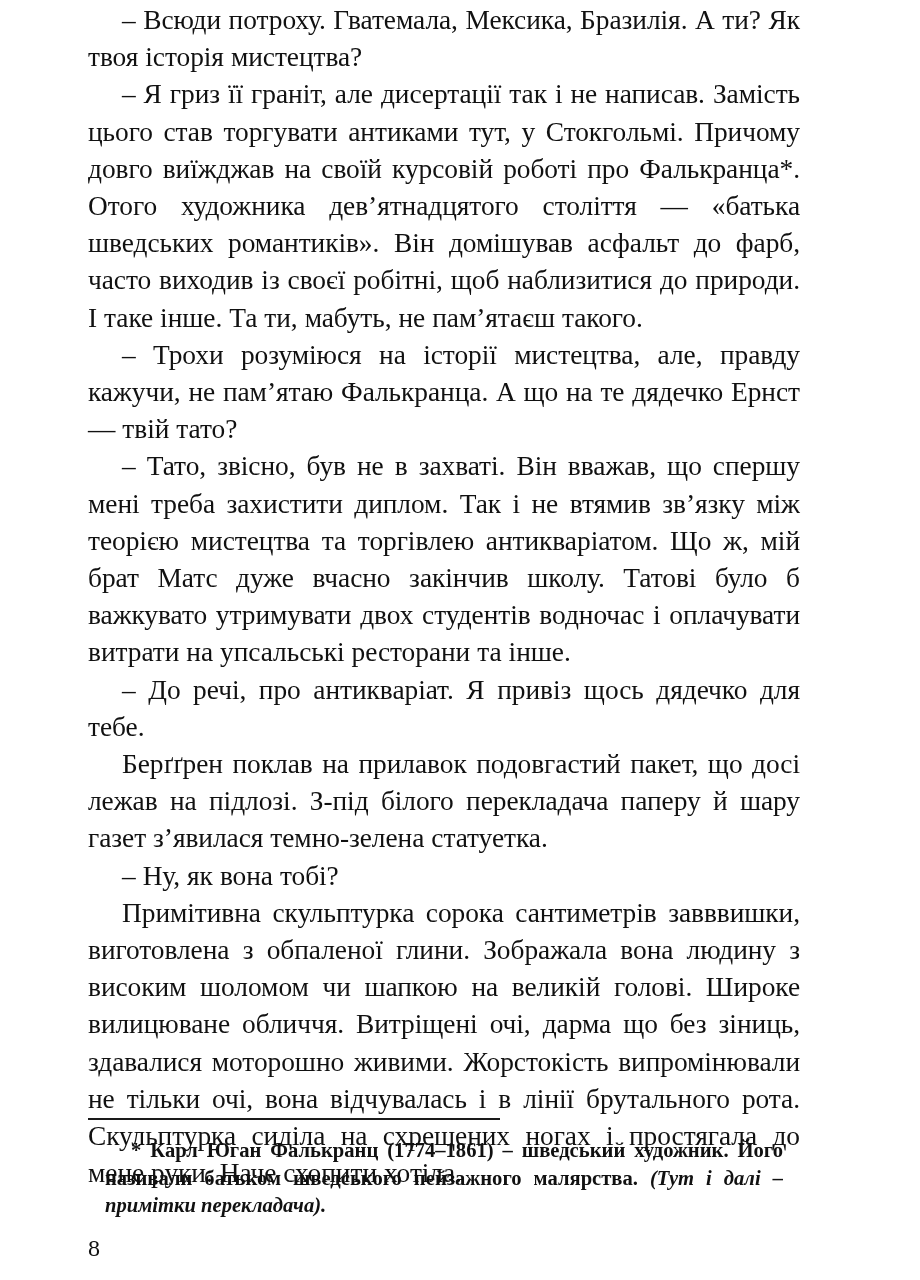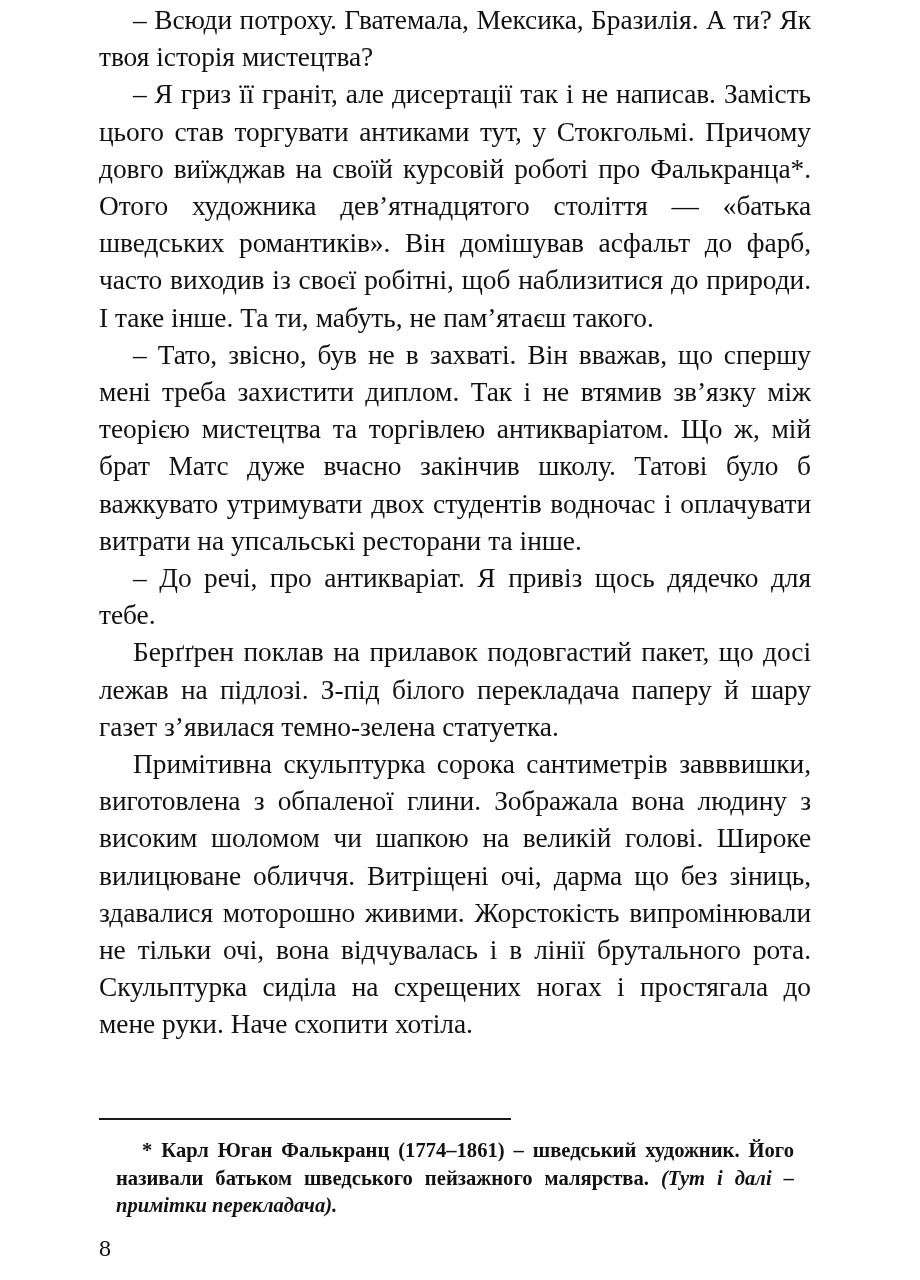--- a/index.html
+++ b/index.html
@@ -12,21 +12,21 @@
     width: 920px;
     height: 1280px;
     position: relative;
     font-family: "Liberation Serif", "DejaVu Serif", serif;
     color: #111111;
     overflow: hidden;
   }
 
   .page {
     position: absolute;
-    left: 11px;
+    left: 0;
     top: 0;
     width: 764px;
     height: 1280px;
     box-sizing: border-box;
   }
 
   
   .body-text {
     position: absolute;
     left: 88px;
@@ -85,23 +85,25 @@
   }
 </style>
 </head>
 <body>
 
 <div class="page">
 
   <div class="body-text">
     <p class="para indent">– Всюди потроху. Гватемала, Мексика, Бразилія. А ти? Як твоя історія мистецтва?</p>
     <p class="para indent">– Я гриз її граніт, але дисертації так і не написав. Замість цього став торгувати антиками тут, у Стокгольмі. Причому довго виїжджав на своїй курсовій роботі про Фальк­ранца*. Отого художника дев’ятнадцятого століт­тя — «батька шведських романтиків». Він домішував асфальт до фарб, часто виходив із своєї робітні, щоб наблизитися до природи. І таке інше. Та ти, мабуть, не пам’ятаєш такого.</p>
+    <p class="para indent">– Трохи розуміюся на історії мистецтва, але, правду кажучи, не пам’ятаю Фальк­ранца. А що на те дядечко Ернст — твій тато?</p>
     <p class="para indent">– Тато, звісно, був не в захваті. Він вважав, що спер­шу мені треба захистити диплом. Так і не втямив зв’язку між теорією мистецтва та торгівлею антикваріатом. Що ж, мій брат Матс дуже вчасно закінчив школу. Татові було б важкувато утримувати двох студентів водночас і оплачувати витрати на упсальські ресторани та інше.</p>
     <p class="para indent">– До речі, про антикваріат. Я привіз щось дядечко для тебе.</p>
     <p class="para indent">Берґґрен поклав на прилавок подовгастий пакет, що досі лежав на підлозі. З-під білого перекладача паперу й шару газет з’явилася темно-зелена статуетка.</p>
+    <p class="para indent">– Ну, як вона тобі?</p>
     <p class="para indent">Примітивна скульптурка сорока сантиметрів за­вввишки, виготовлена з обпаленої глини. Зображала вона людину з високим шоломом чи шапкою на великій голо­ві. Широке вилицюване обличчя. Витріщені очі, дарма що без зіниць, здавалися моторошно живими. Жорстокість випромінювали не тільки очі, вона відчувалась і в лінії брутального рота. Скульптурка сиділа на схрещених ногах і простягала до мене руки. Наче схопити хотіла.</p>
   </div>
 
   <div class="footnote-block">
     <hr class="footnote-rule">
     <p class="footnote-text"><span>* Карл Юган Фалькранц (1774–1861) – шведський художник. Його називали батьком шведського пейзажного малярства. </span><span class="note-italic">(Тут і далі – примітки перекладача).</span></p>
   </div>
 
   <div class="folio">8</div>
 

